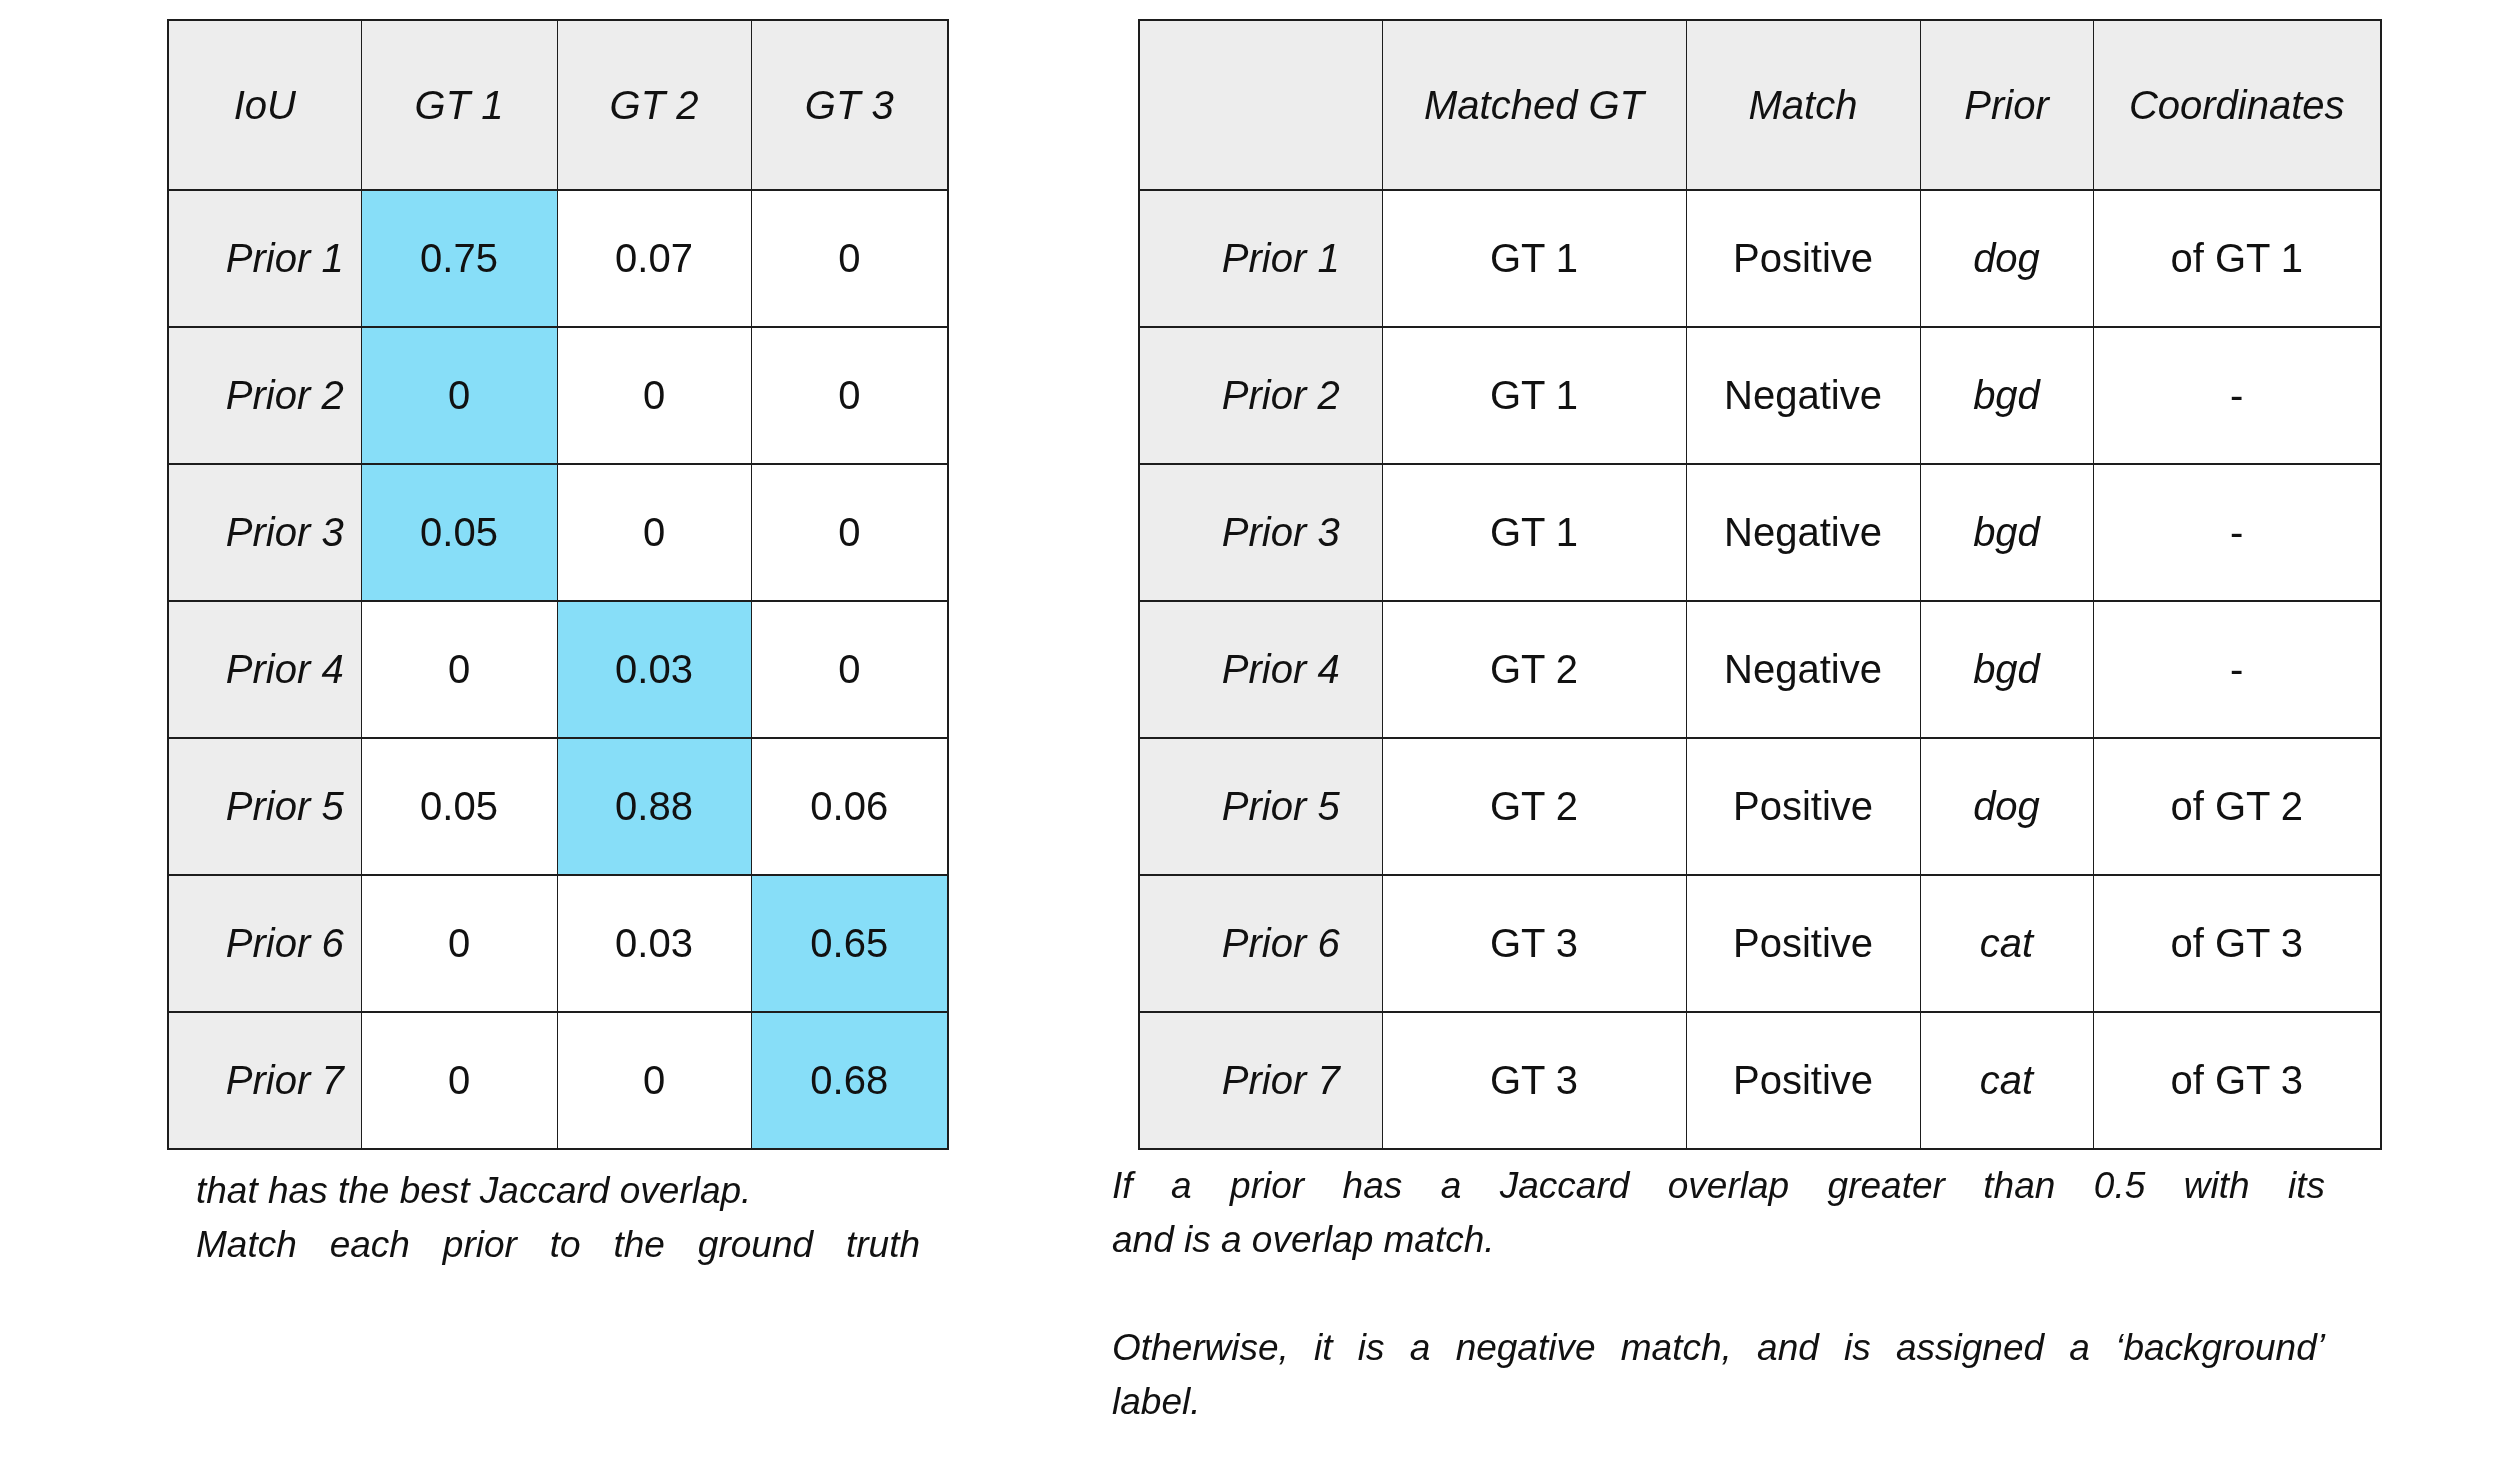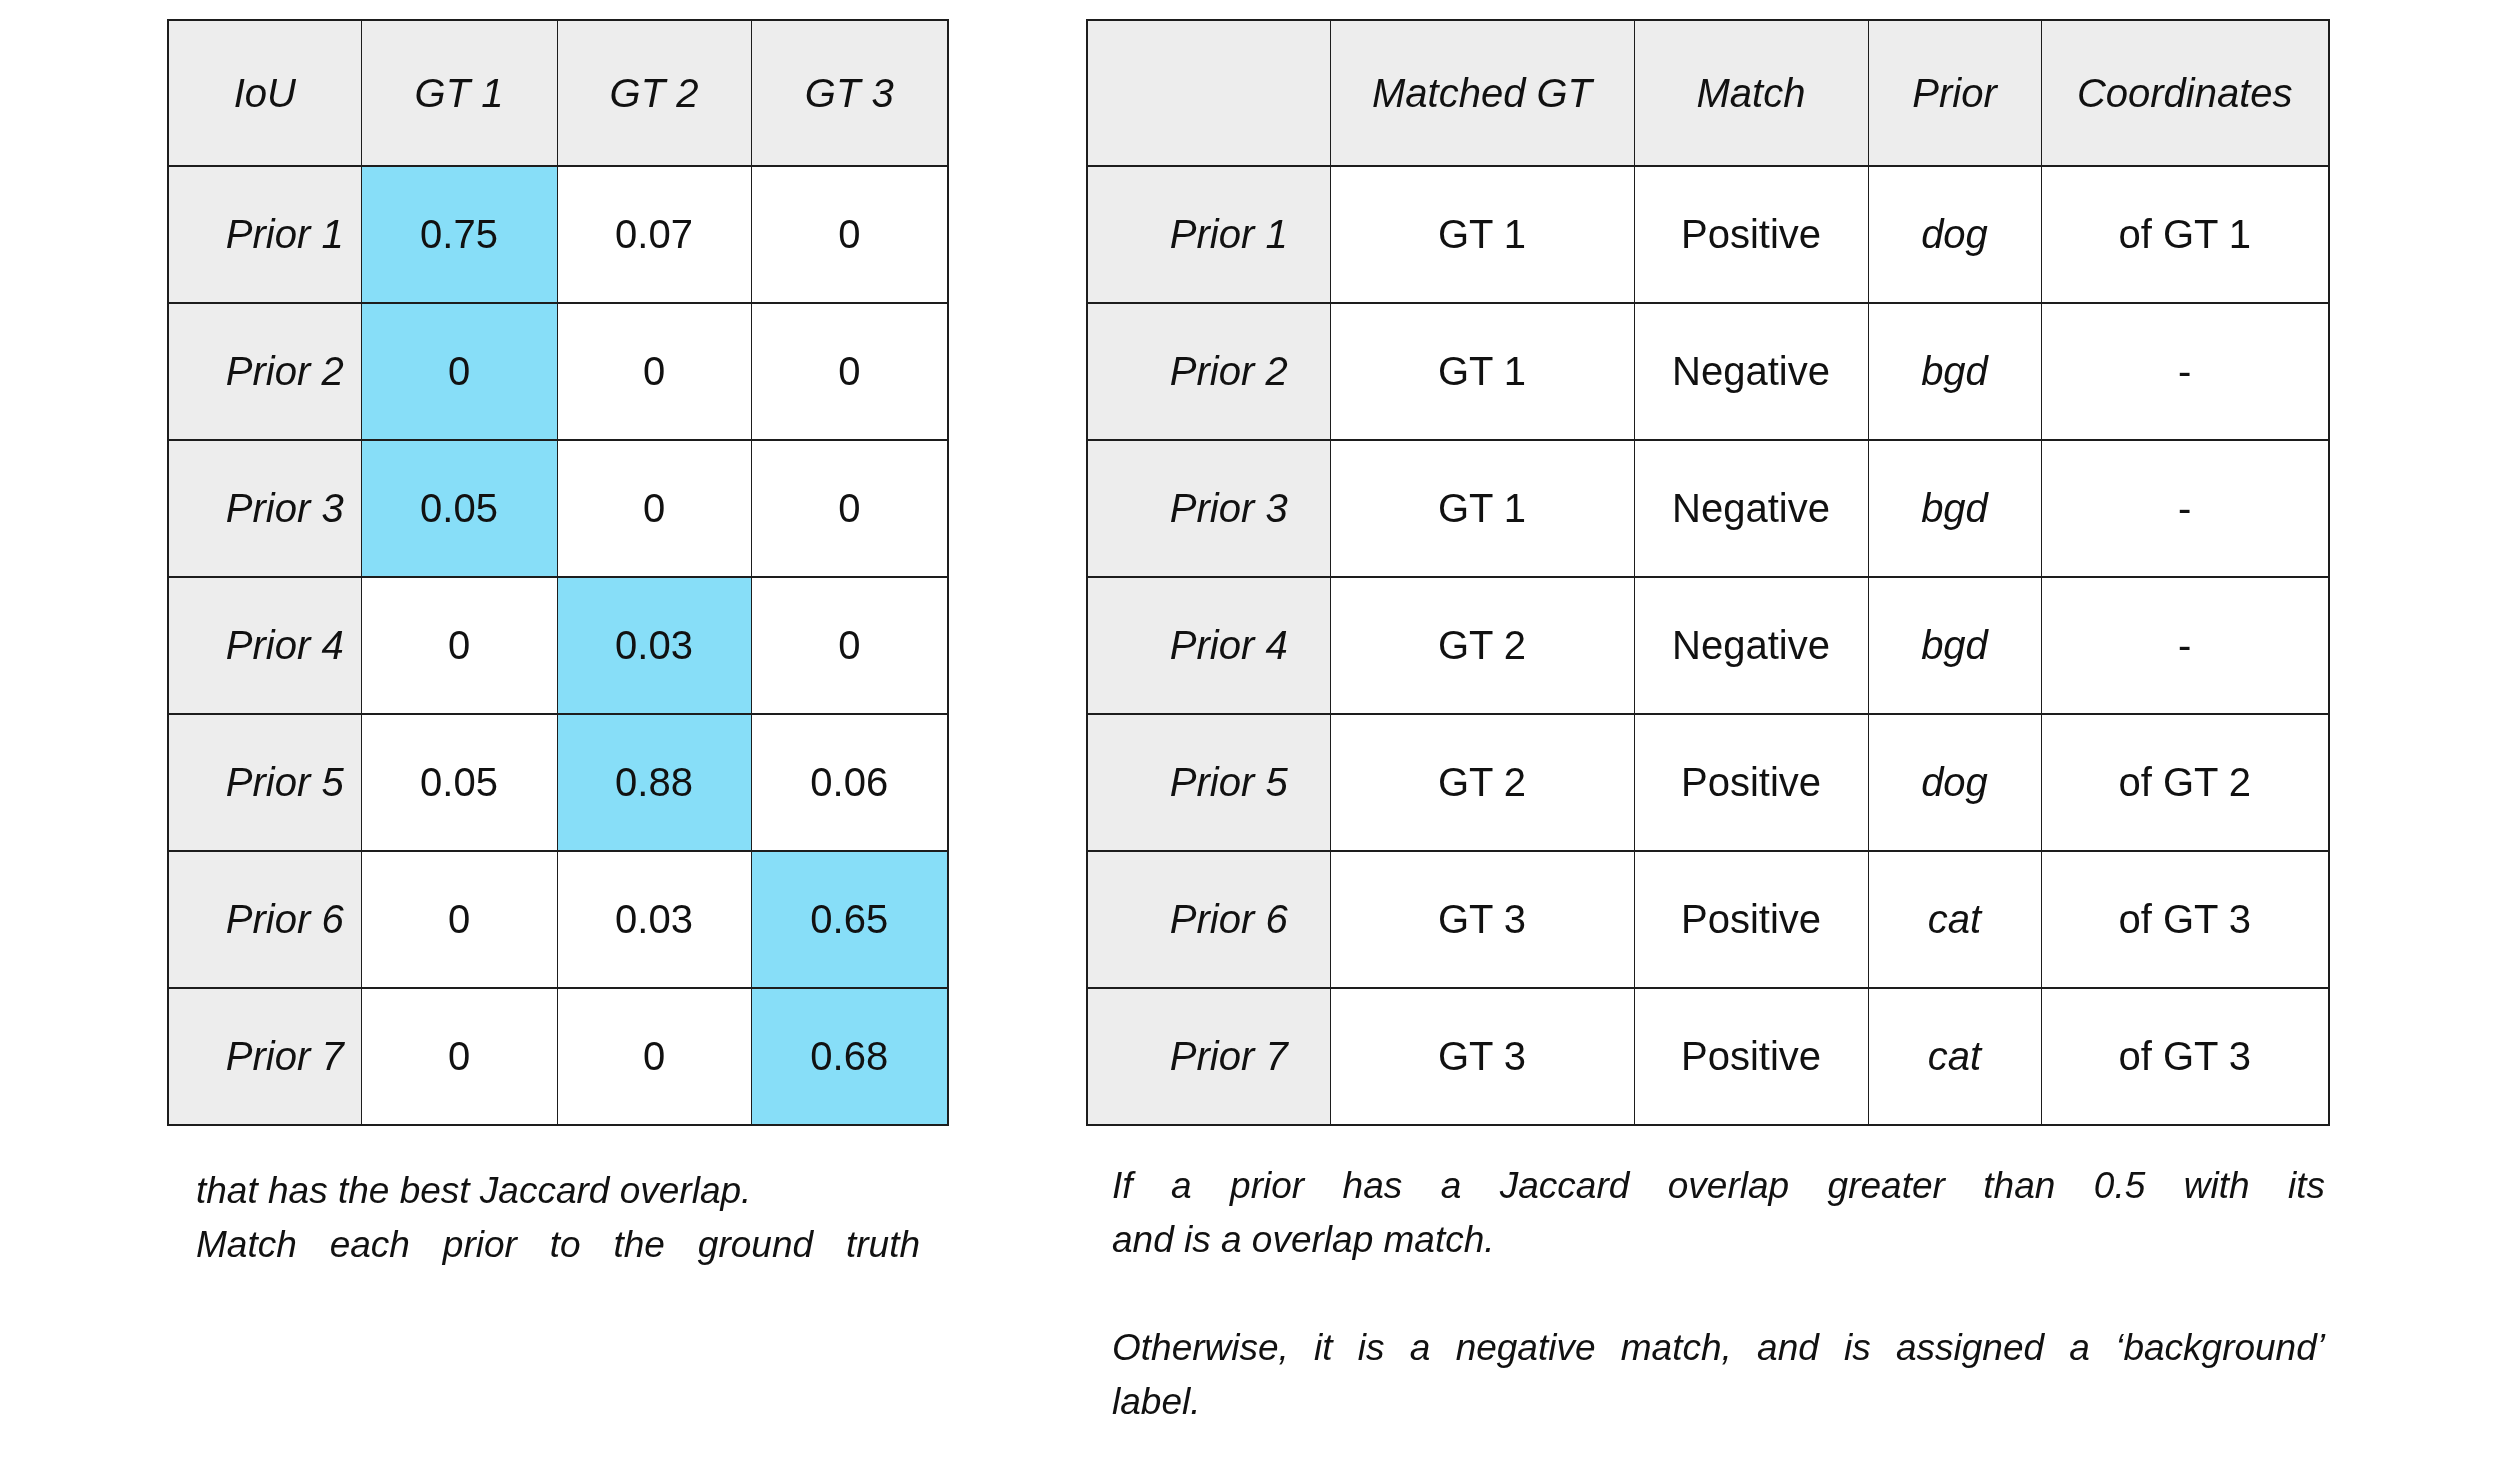--- a/index.html
+++ b/index.html
@@ -22,40 +22,40 @@
   .tbl th, .tbl td {
     border: 1.8px solid var(--border, #1d1d1d);
     border-top-width: 2.7px;
     border-bottom-width: 2.7px;
     text-align: center;
     vertical-align: middle;
     padding: 0;
     font-weight: normal;
     overflow: hidden;
   }
-  .tbl thead tr { height: 146px; }
+  .tbl thead tr { height: 170px; }
   .tbl tbody tr { height: 137px; }
   th.hdr   { background: var(--header-bg, #ededed); font-style: italic; }
   td.rowhdr{ background: var(--header-bg, #ededed); font-style: italic; padding-left: 40px; }
   td.hl    { background: var(--highlight, #87def8); }
   td.lbl-italic { font-style: italic; }
   .caption {
     position: absolute;
     font-size: 37px;
     line-height: 54px;
     font-style: italic;
     color: var(--text, #111111);
   }
   .cap-line { text-align: justify; text-align-last: left; }
   .cap-line.just { text-align-last: justify; white-space: nowrap; }
   .cap-par + .cap-par { margin-top: 54px; }
   #iou-caption   { left: 196px;  top: 1164px; width: 724px; }
   #match-caption { left: 1112px; top: 1159px; width: 1213px; }
   #iou-table   { left: 167px;  top: 19px; }
-  #match-table { left: 1086px; top: 19px; }
+  #match-table { left: 1138px; top: 19px; }
 </style>
 </head>
 <body>
 
 <div class="stage">
 
   <table class="tbl" id="iou-table">
     <colgroup>
       <col style="width:193px">
         <col style="width:196px">

